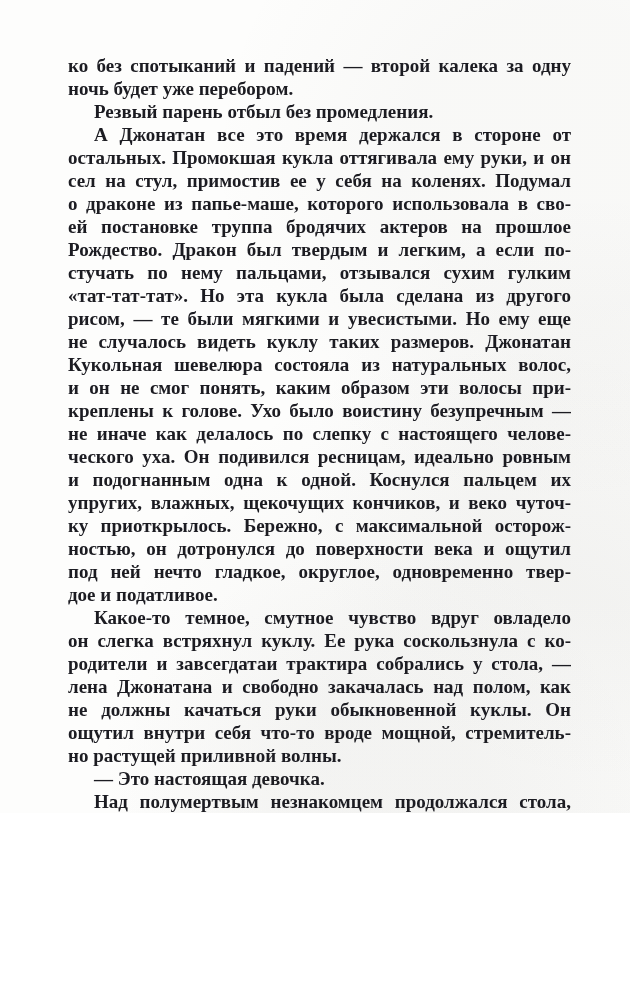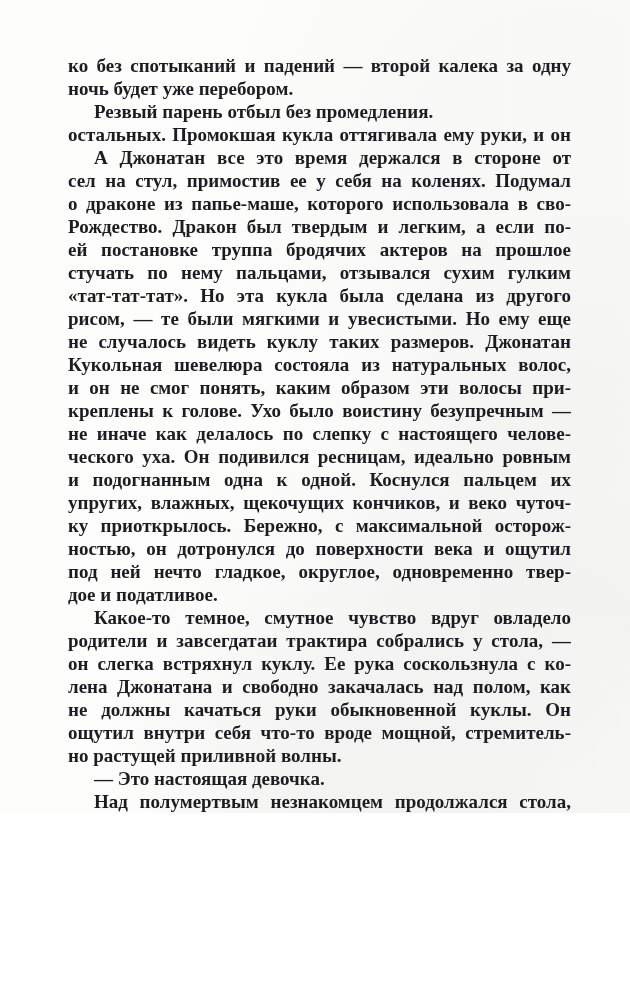--- a/index.html
+++ b/index.html
@@ -57,44 +57,44 @@
   }
 </style>
 </head>
 <body>
 
 <div class="book-page">
   <div class="text-block">
       <div class="line">ко без спотыканий и падений — второй калека за одну</div>
       <div class="line end">ночь будет уже перебором.</div>
       <div class="line indent end">Резвый парень отбыл без промедления.</div>
+      <div class="line indent">А Джонатан все это время держался в стороне от</div>
       <div class="line">остальных. Промокшая кукла оттягивала ему руки, и он</div>
-      <div class="line indent">А Джонатан все это время держался в стороне от</div>
       <div class="line">сел на стул, примостив ее у себя на коленях. Подумал</div>
       <div class="line">о драконе из папье-маше, которого использовала в сво-</div>
+      <div class="line">ей постановке труппа бродячих актеров на прошлое</div>
       <div class="line">Рождество. Дракон был твердым и легким, а если по-</div>
-      <div class="line">ей постановке труппа бродячих актеров на прошлое</div>
       <div class="line">стучать по нему пальцами, отзывался сухим гулким</div>
       <div class="line">«тат-тат-тат». Но эта кукла была сделана из другого</div>
       <div class="line">рисом, — те были мягкими и увесистыми. Но ему еще</div>
       <div class="line">не случалось видеть куклу таких размеров. Джонатан</div>
       <div class="line">Кукольная шевелюра состояла из натуральных волос,</div>
       <div class="line">и он не смог понять, каким образом эти волосы при-</div>
       <div class="line">креплены к голове. Ухо было воистину безупречным —</div>
       <div class="line">не иначе как делалось по слепку с настоящего челове-</div>
       <div class="line">ческого уха. Он подивился ресницам, идеально ровным</div>
       <div class="line">и подогнанным одна к одной. Коснулся пальцем их</div>
       <div class="line">упругих, влажных, щекочущих кончиков, и веко чуточ-</div>
       <div class="line">ку приоткрылось. Бережно, с максимальной осторож-</div>
       <div class="line">ностью, он дотронулся до поверхности века и ощутил</div>
       <div class="line">под ней нечто гладкое, округлое, одновременно твер-</div>
       <div class="line end">дое и податливое.</div>
       <div class="line indent">Какое-то темное, смутное чувство вдруг овладело</div>
+      <div class="line">он слегка встряхнул куклу. Ее рука соскользнула с ко-</div>
       <div class="line">родители и завсегдатаи трактира собрались у стола, —</div>
-      <div class="line">он слегка встряхнул куклу. Ее рука соскользнула с ко-</div>
       <div class="line">лена Джонатана и свободно закачалась над полом, как</div>
       <div class="line">не должны качаться руки обыкновенной куклы. Он</div>
       <div class="line">ощутил внутри себя что-то вроде мощной, стремитель-</div>
       <div class="line end">но растущей приливной волны.</div>
       <div class="line indent end">— Это настоящая девочка.</div>
       <div class="line indent">Над полумертвым незнакомцем продолжался стола,</div>
       <div class="line end">и никто не услышал Джонатана.</div>
     </div>
   <div class="page-number">22</div>
 </div>

